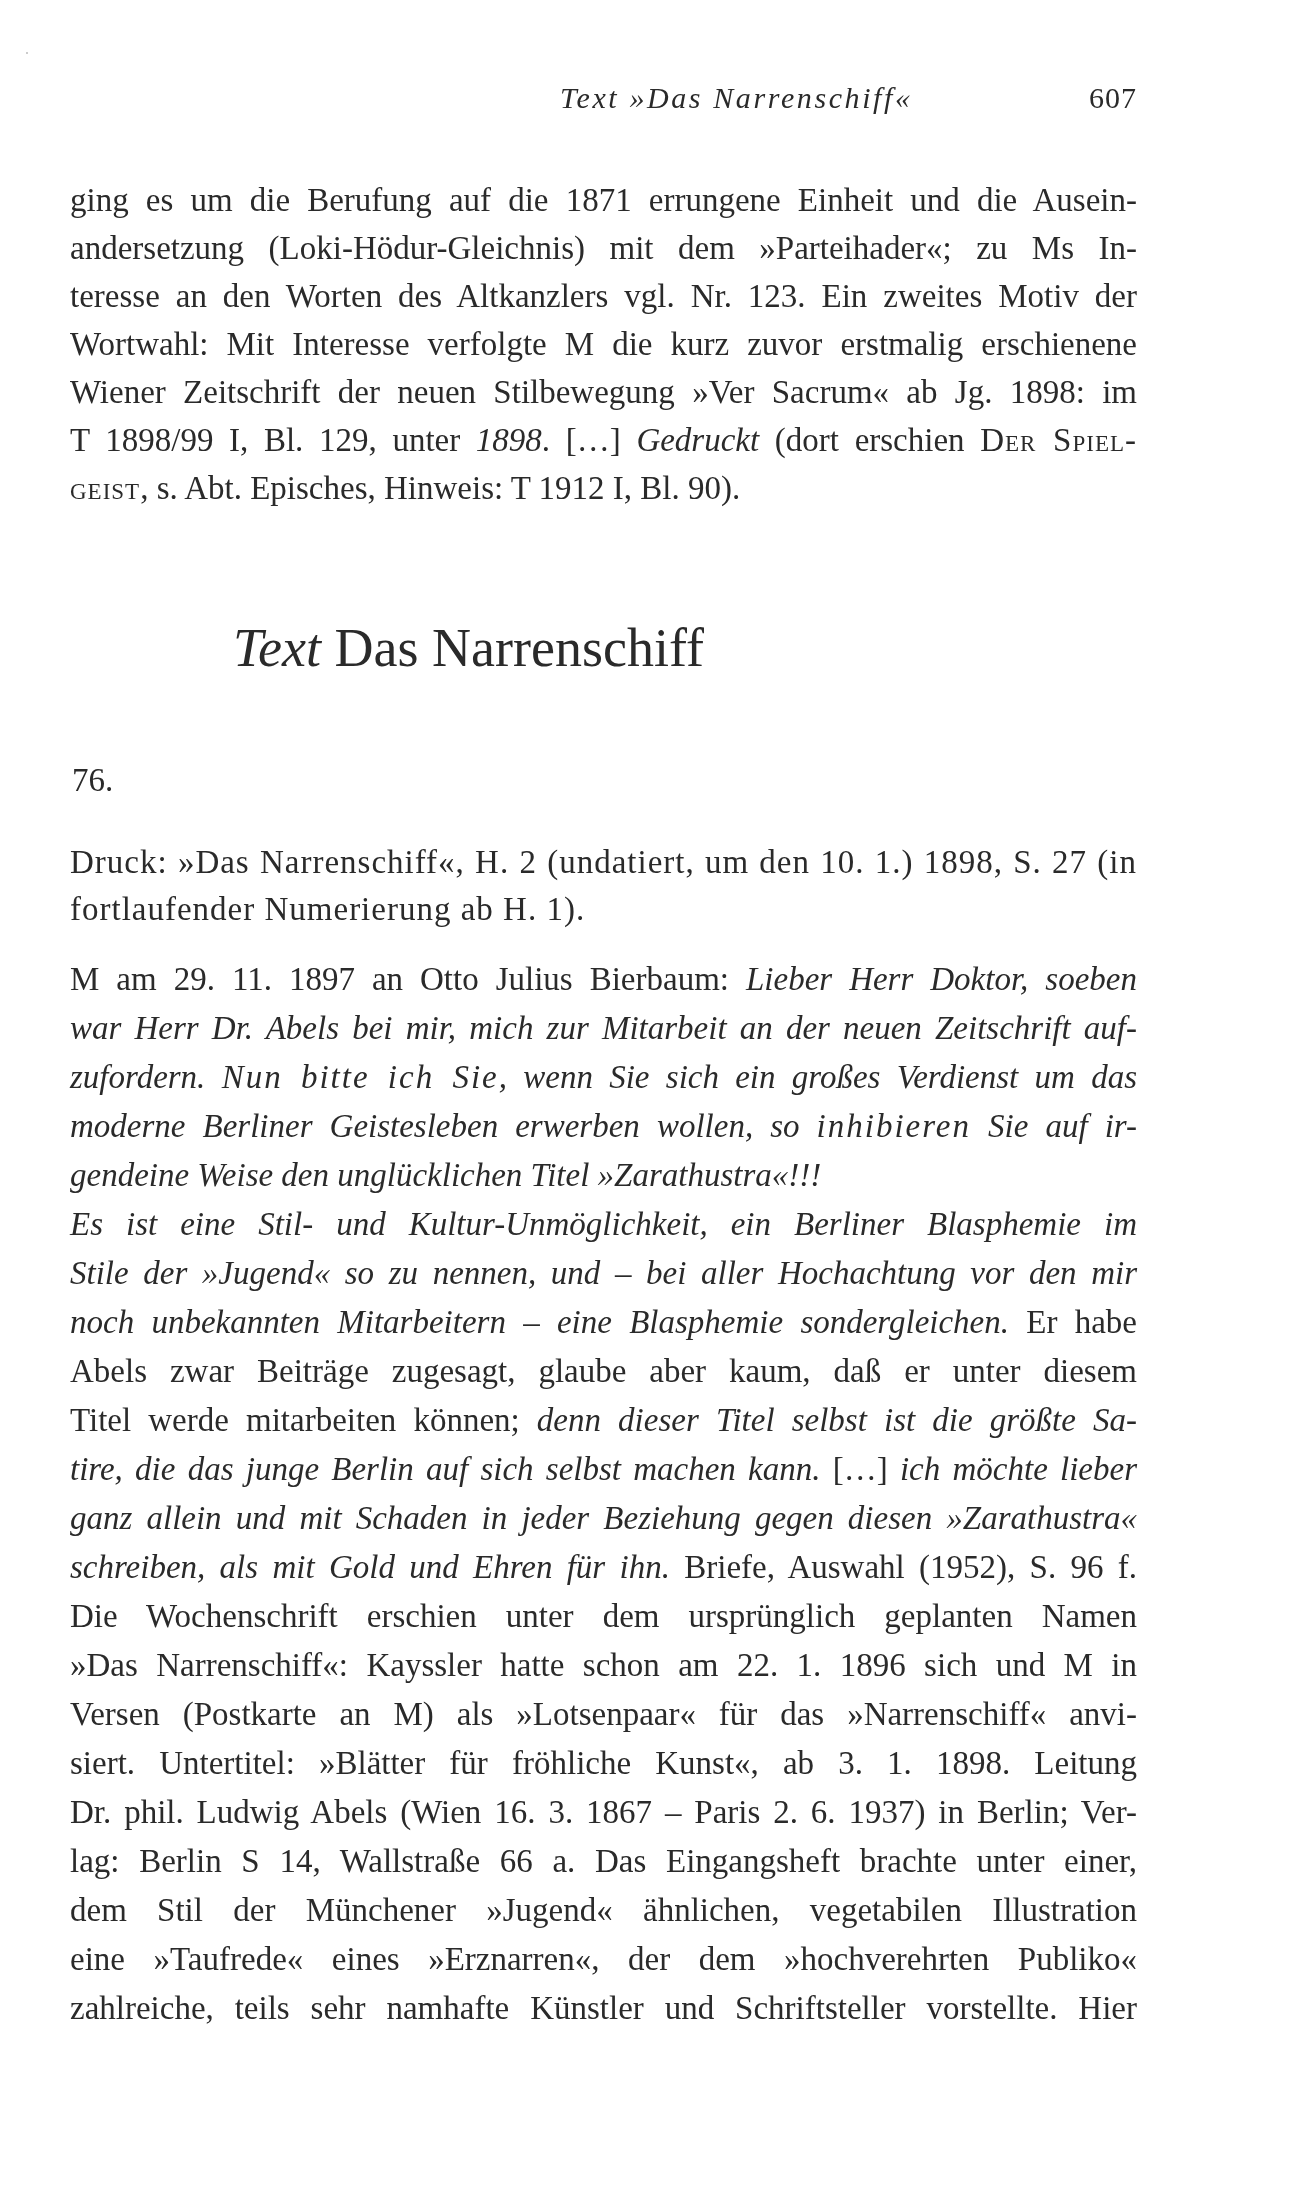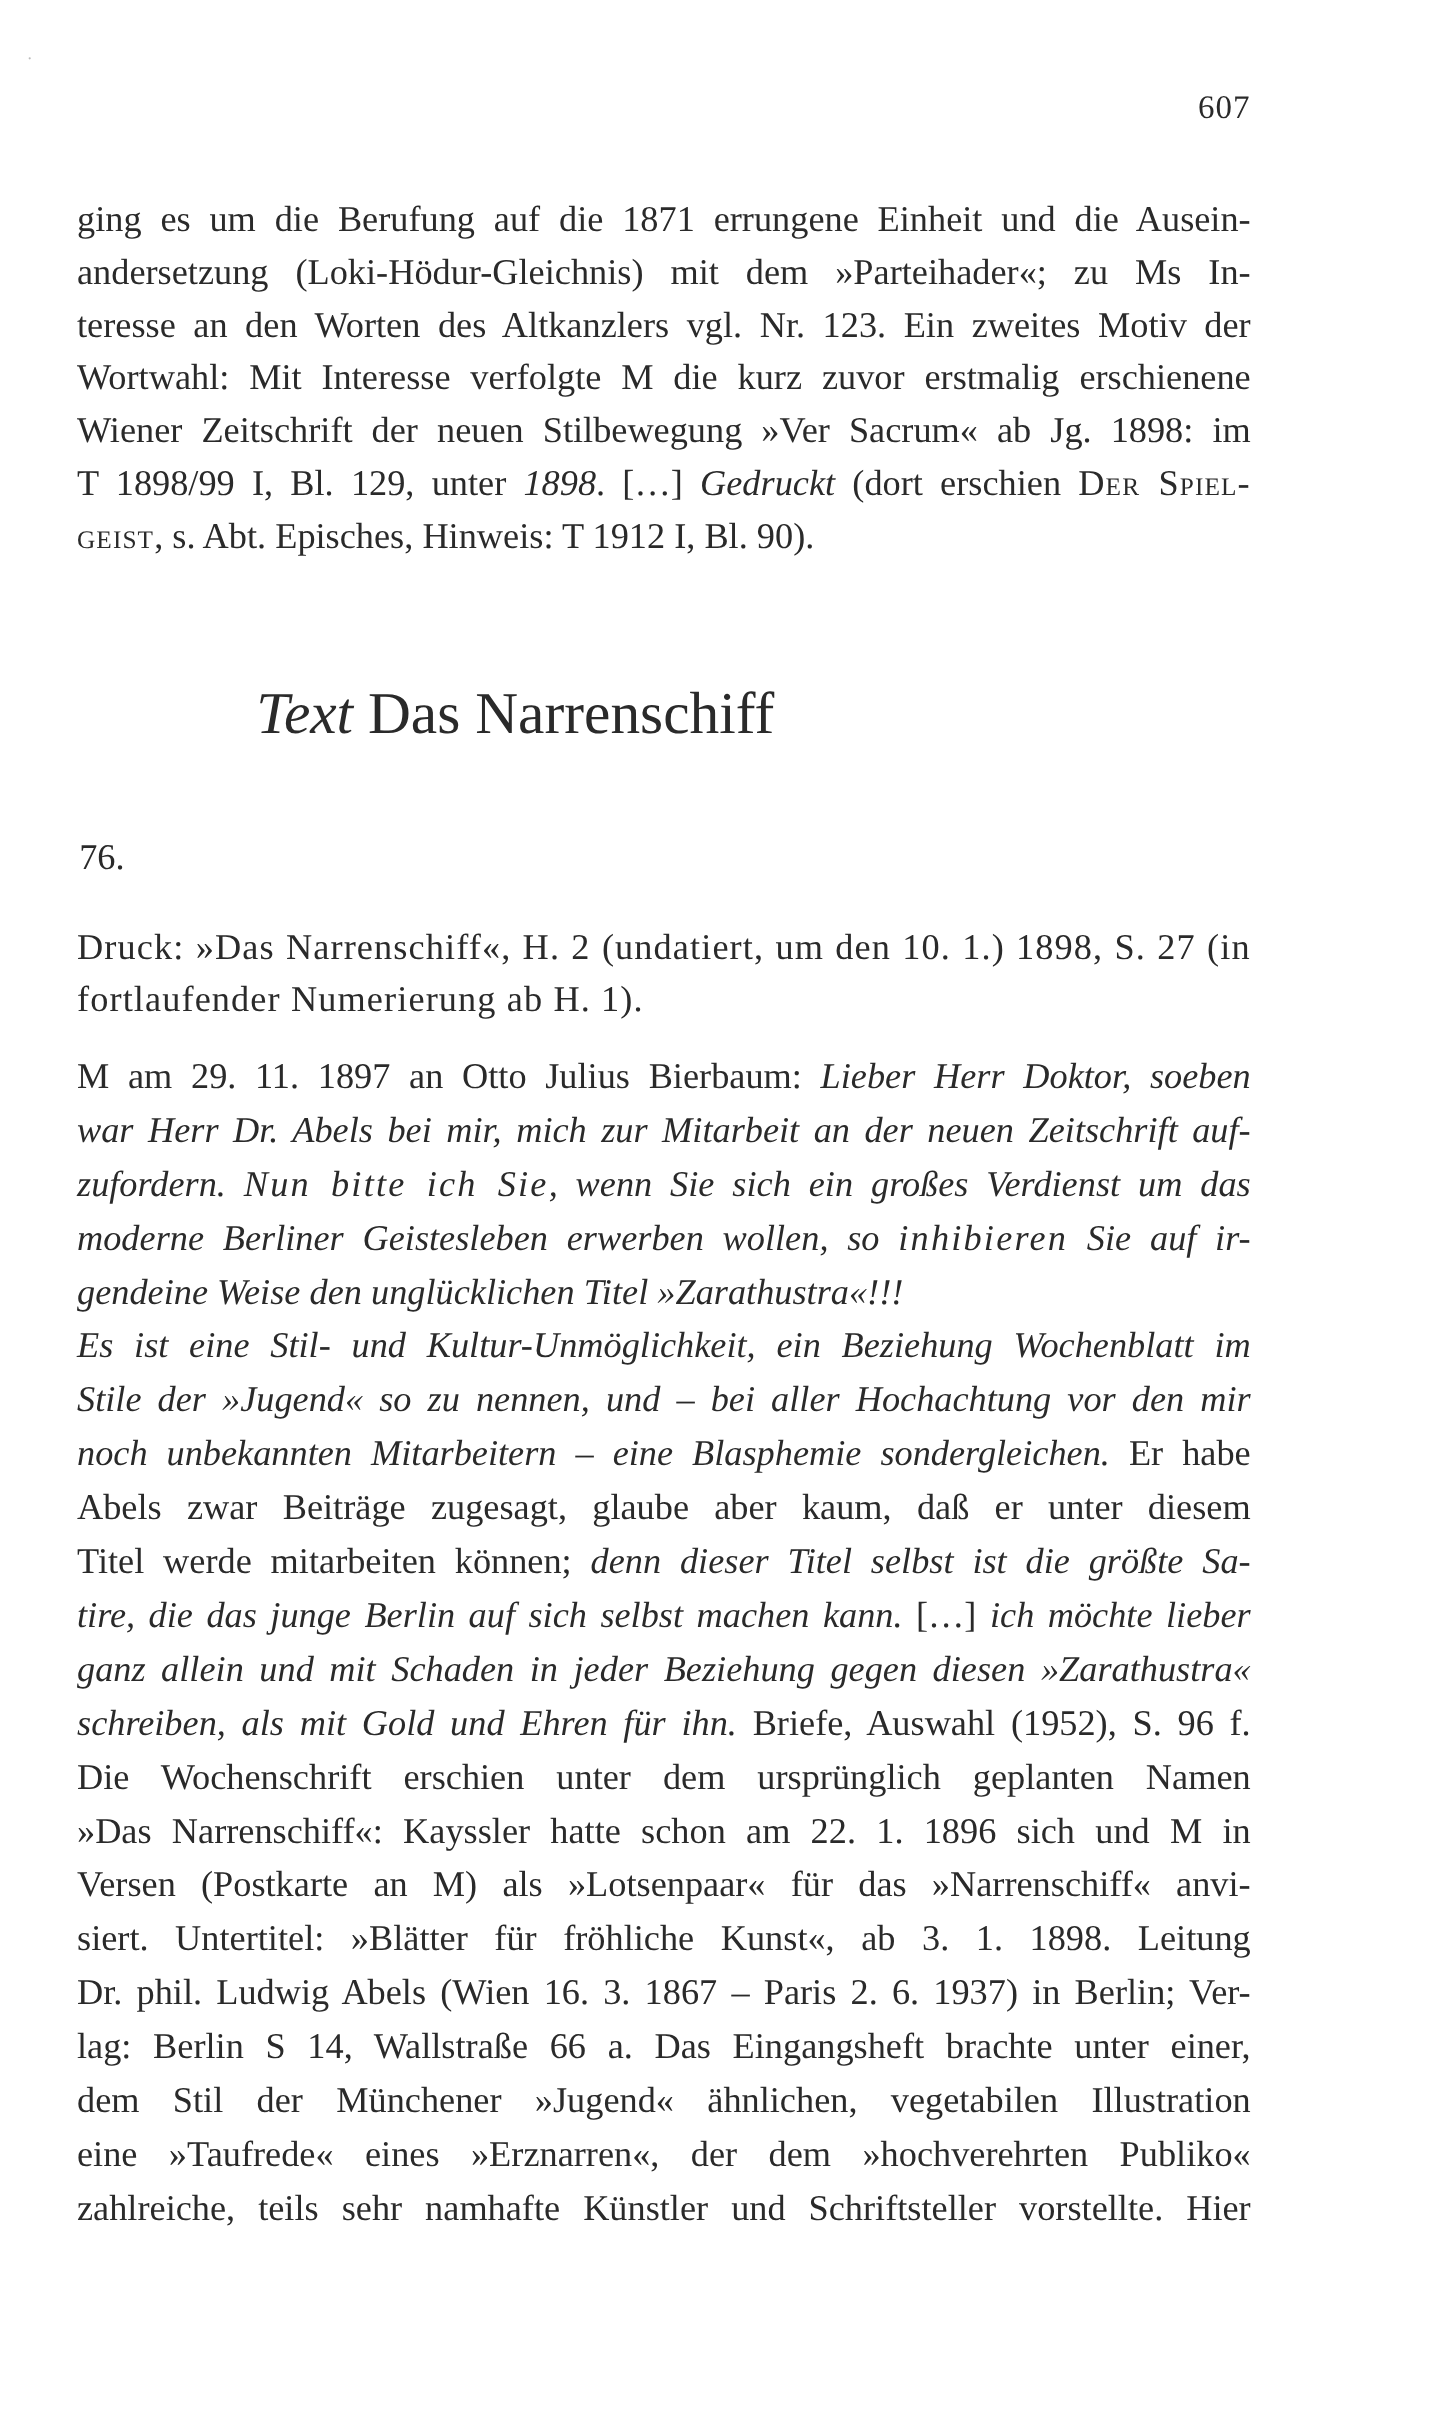--- a/index.html
+++ b/index.html
@@ -40,20 +40,21 @@
     font-variant: small-caps; letter-spacing: 1.4px;
   }
   .speck { position: absolute; width: 2px; height: 2px; background: #bbb; border-radius: 1px; }
 </style>
 </head>
 <body>
 
 <div class="page">
 
   <div class="running-head">
+    <span class="rh-title">Text »Das Narrenschiff«</span>
     <span class="rh-page">607</span>
   </div>
 
   <div id="para1">
       <div class="line" style="top: 176px;">ging es um die Berufung auf die 1871 errungene Einheit und die Ausein-</div>
       <div class="line" style="top: 224px;">andersetzung (Loki-Hödur-Gleichnis) mit dem »Parteihader«; zu Ms In-</div>
       <div class="line" style="top: 272px;">teresse an den Worten des Altkanzlers vgl. Nr. 123. Ein zweites Motiv der</div>
       <div class="line" style="top: 320px;">Wortwahl: Mit Interesse verfolgte M die kurz zuvor erstmalig erschienene</div>
       <div class="line" style="top: 368px;">Wiener Zeitschrift der neuen Stilbewegung »Ver Sacrum« ab Jg. 1898: im</div>
       <div class="line" style="top: 416px;"><span>T 1898/99 I, Bl. 129, unter </span><span class="it">1898</span><span>. […] </span><span class="it">Gedruckt</span><span> (dort erschien </span><span class="sc">Der Spiel-</span></div>
@@ -71,21 +72,21 @@
     <div class="line spaced" style="top:838px">Druck: »Das Narrenschiff«, H. 2 (undatiert, um den 10. 1.) 1898, S. 27 (in</div>
     <div class="line spaced last" style="top:885px">fortlaufender Numerierung ab H. 1).</div>
   </div>
 
   <div id="commentary">
       <div class="line" style="top: 955px;"><span>M am 29. 11. 1897 an Otto Julius Bierbaum: </span><span class="it">Lieber Herr Doktor, soeben</span></div>
       <div class="line" style="top: 1004px;"><span class="it">war Herr Dr. Abels bei mir, mich zur Mitarbeit an der neuen Zeitschrift auf-</span></div>
       <div class="line" style="top: 1053px;"><span class="it">zufordern. </span><span class="it" style="letter-spacing: 2px;">Nun bitte ich Sie</span><span class="it">, wenn Sie sich ein großes Verdienst um das</span></div>
       <div class="line" style="top: 1102px;"><span class="it">moderne Berliner Geistesleben erwerben wollen, so </span><span class="it" style="letter-spacing: 2px;">inhibieren</span><span class="it"> Sie auf ir-</span></div>
       <div class="line last" style="top: 1151px;"><span class="it">gendeine Weise den unglücklichen Titel »Zarathustra«!!!</span></div>
-      <div class="line" style="top: 1200px;"><span class="it">Es ist eine Stil- und Kultur-Unmöglichkeit, ein Beziehung Wochenblatt im</span></div>
+      <div class="line" style="top: 1200px;"><span class="it">Es ist eine Stil- und Kultur-Unmöglichkeit, ein Berliner Blasphemie im</span></div>
       <div class="line" style="top: 1249px;"><span class="it">Stile der »Jugend« so zu nennen, und – bei aller Hochachtung vor den mir</span></div>
       <div class="line" style="top: 1298px;"><span class="it">noch unbekannten Mitarbeitern – eine Blasphemie sondergleichen.</span><span> Er habe</span></div>
       <div class="line" style="top: 1347px;"><span>Abels zwar Beiträge zugesagt, glaube aber kaum, daß er unter diesem</span></div>
       <div class="line" style="top: 1396px;"><span>Titel werde mitarbeiten können; </span><span class="it">denn dieser Titel selbst ist die größte Sa-</span></div>
       <div class="line" style="top: 1445px;"><span class="it">tire, die das junge Berlin auf sich selbst machen kann.</span><span> […] </span><span class="it">ich möchte lieber</span></div>
       <div class="line" style="top: 1494px;"><span class="it">ganz allein und mit Schaden in jeder Beziehung gegen diesen »Zarathustra«</span></div>
       <div class="line" style="top: 1543px;"><span class="it">schreiben, als mit Gold und Ehren für ihn.</span><span> Briefe, Auswahl (1952), S. 96 f.</span></div>
       <div class="line" style="top: 1592px;"><span>Die Wochenschrift erschien unter dem ursprünglich geplanten Namen</span></div>
       <div class="line" style="top: 1641px;"><span>»Das Narrenschiff«: Kayssler hatte schon am 22. 1. 1896 sich und M in</span></div>
       <div class="line" style="top: 1690px;"><span>Versen (Postkarte an M) als »Lotsenpaar« für das »Narrenschiff« anvi-</span></div>

